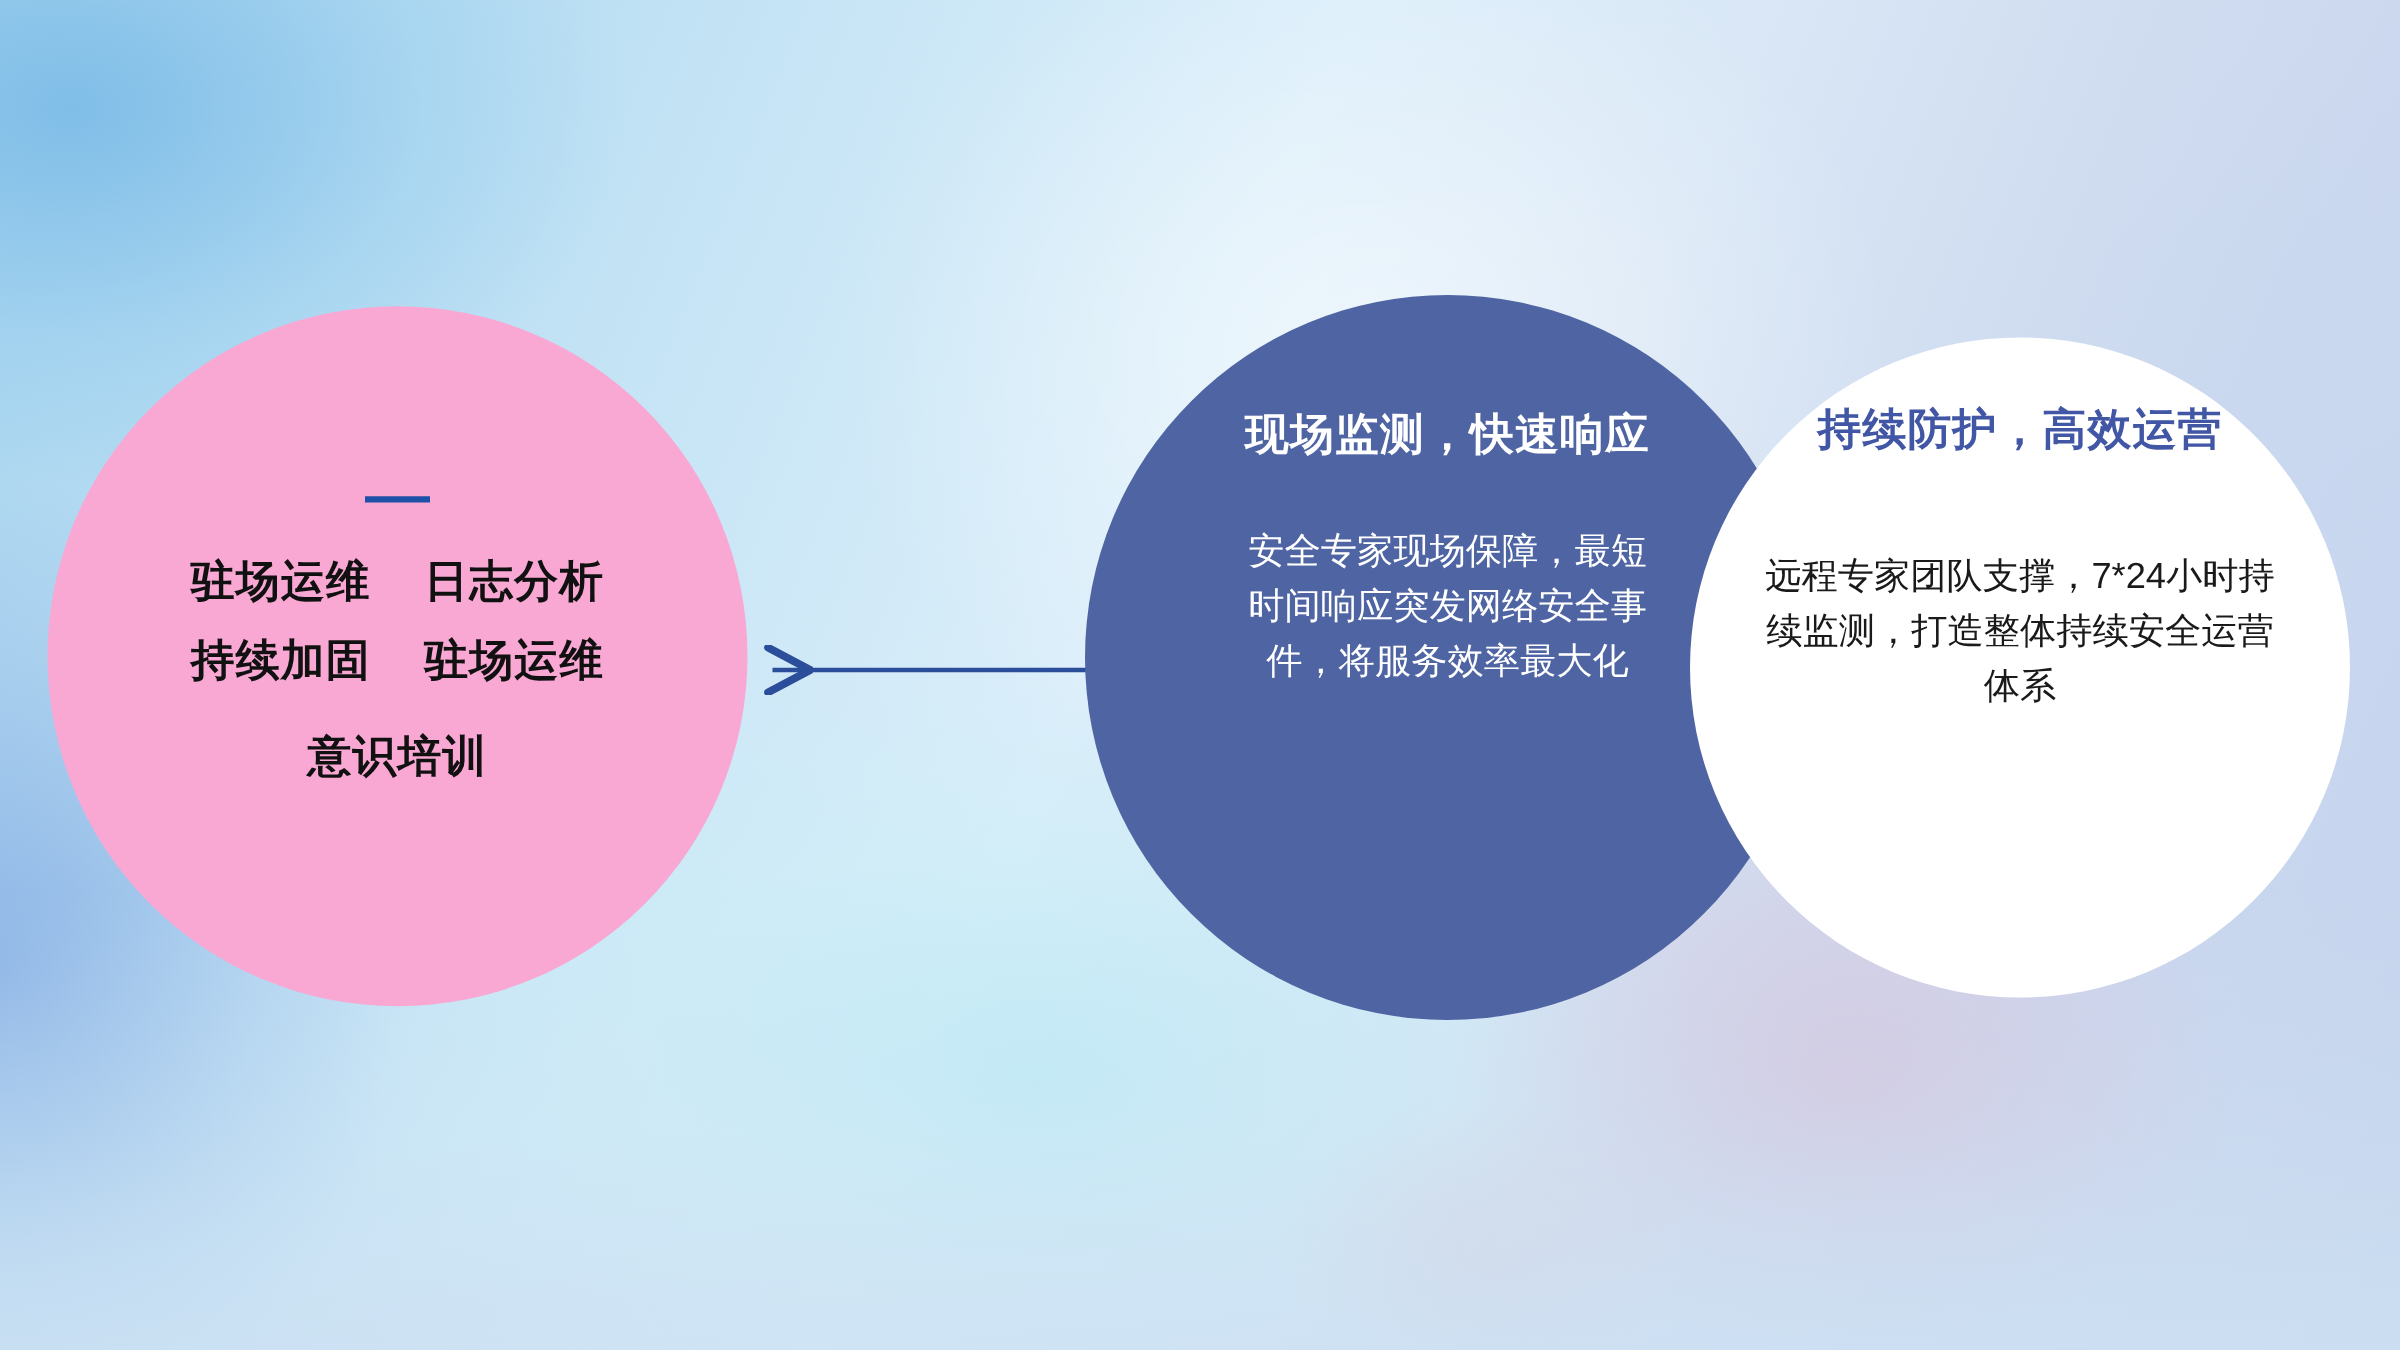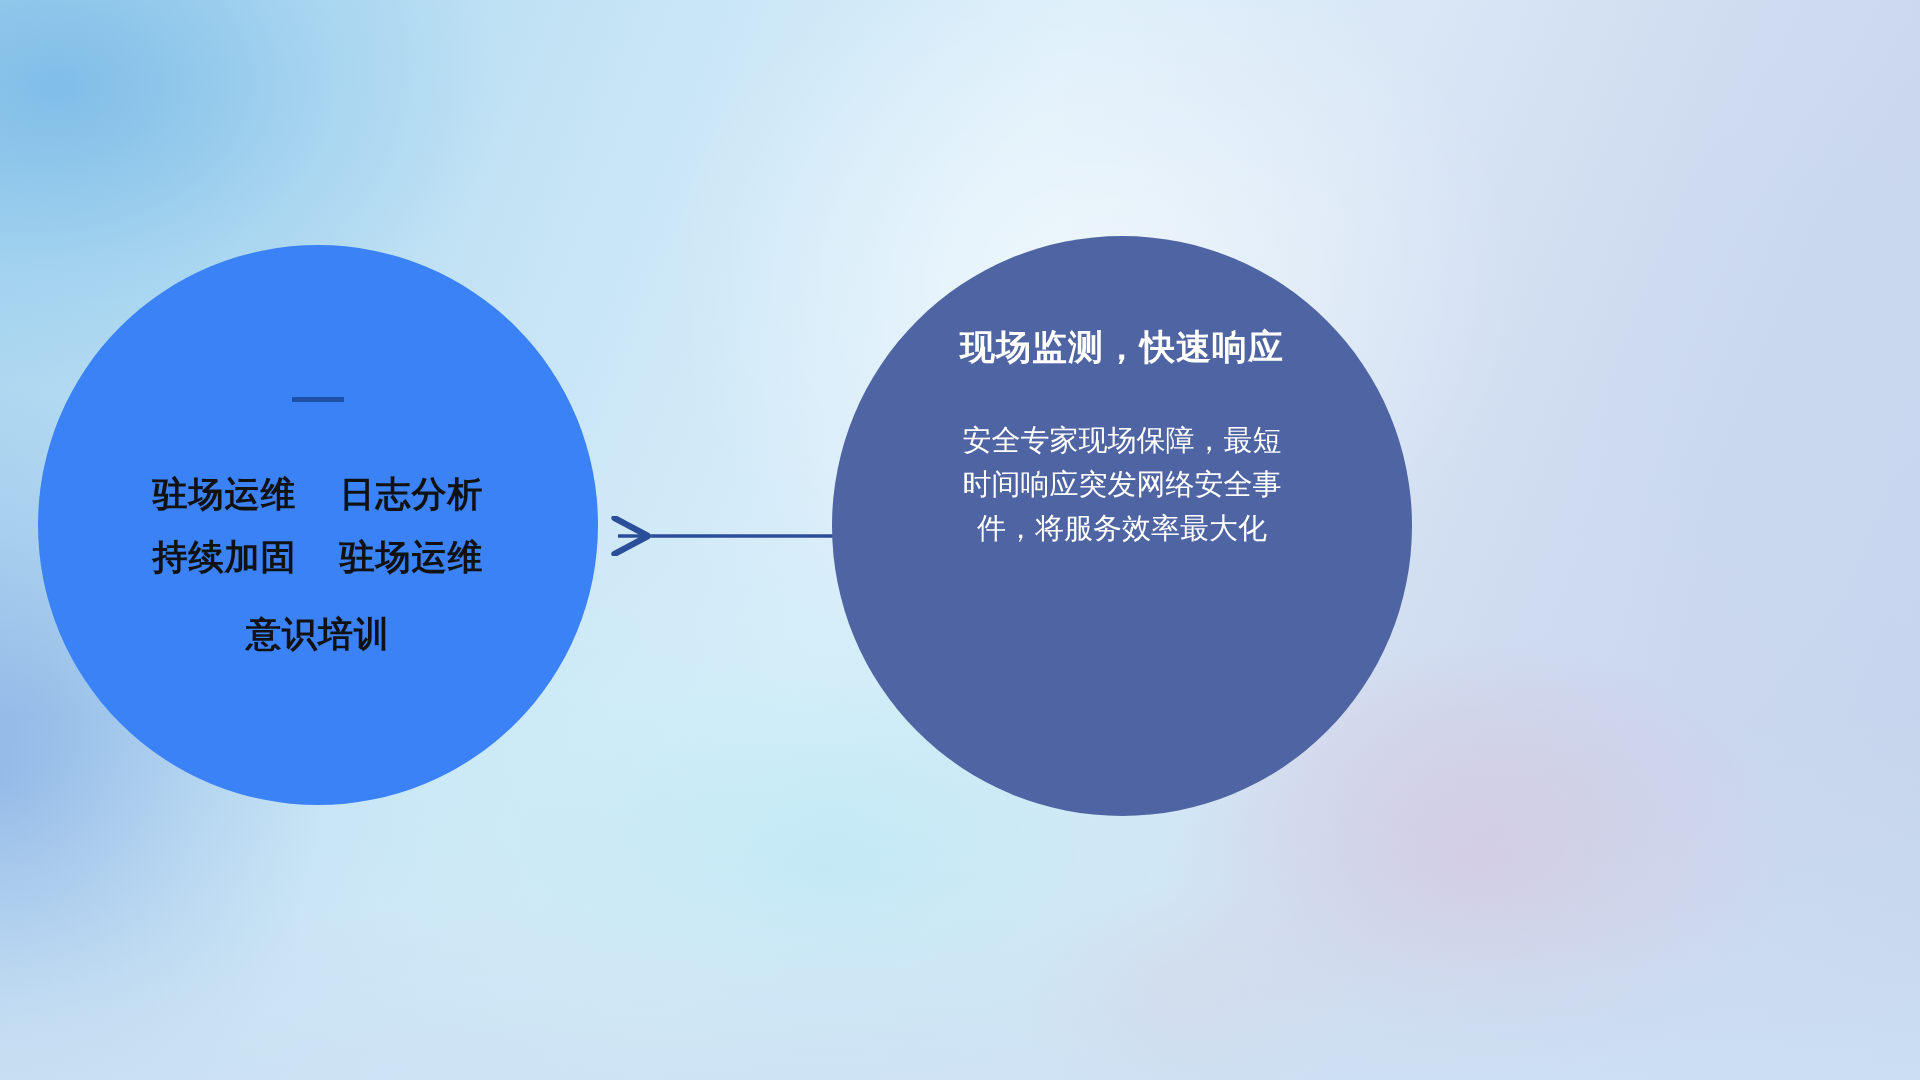--- a/index.html
+++ b/index.html
@@ -70,26 +70,25 @@
     border-radius:50%;
     display:flex;
     flex-direction:column;
     align-items:center;
     text-align:center;
   }
 
   #circle-left {
     left:38px; top:245px;
     width:560px; height:560px;
-    background:#3b82f6;
+    background:#f9a8d4;
     z-index:3;
-    gap:28px;
   }
   #circle-mid {
-    left:832px; top:236px;
+    left:868px; top:236px;
     width:580px; height:580px;
     background:#4f64a2;
     z-index:4;
   }
   #circle-right {
     left:1352px; top:270px;
     width:528px; height:528px;
     background:#ffffff;
     z-index:5;
   }
@@ -194,14 +193,18 @@
       <div class="left-line wide">持续加固    驻场运维</div>
       <div class="left-line last">意识培训</div>
     </div>
   </div>
 
   <div id="circle-mid" class="circle">
     <div class="mid-title">现场监测，快速响应</div>
     <div class="mid-body">安全专家现场保障，最短时间响应突发网络安全事件，将服务效率最大化</div>
   </div>
 
+  <div id="circle-right" class="circle">
+    <div class="right-title">持续防护，高效运营</div>
+    <div class="right-body">远程专家团队支撑，7*24小时持续监测，打造整体持续安全运营体系</div>
+  </div>
 
 </div>
 
 </body></html>

